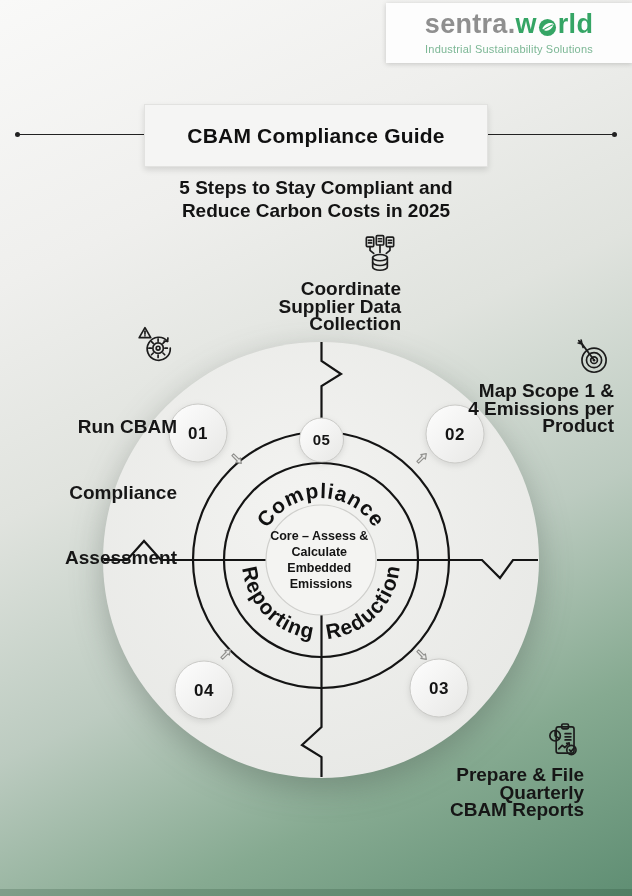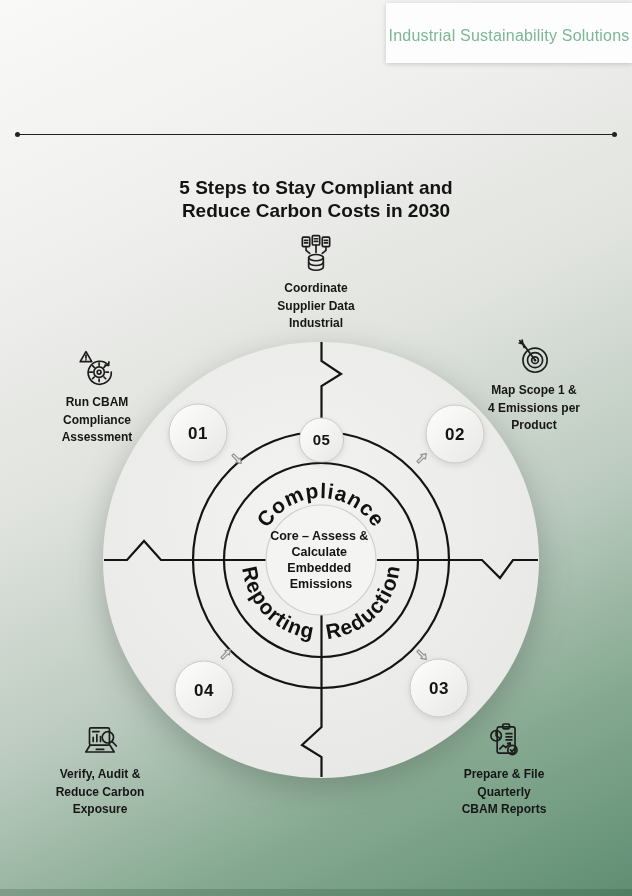--- a/index.html
+++ b/index.html
@@ -9,40 +9,40 @@
     background:linear-gradient(155deg,#f9f9f8 0%,#efefed 24%,#e0e3de 44%,#bccbc0 64%,#86aa91 82%,#5f8e73 100%);
   }
   
   .logo-box{position:absolute;top:3px;right:0;width:246px;height:60px;background:#fdfdfd;
     display:flex;flex-direction:column;align-items:center;justify-content:center;
     box-shadow:0 1px 5px rgba(0,0,0,.18);}
   .brand{font-size:27px;font-weight:700;letter-spacing:.3px;line-height:1;display:flex;align-items:center;}
   .brand .gray{color:#8f8f8f;}
   .brand .green{color:#35a565;}
   .globe{display:inline-block;width:19px;height:19px;margin:0 1px;}
-  .tagline{font-size:16px;color:#7cb795;margin-top:5px;letter-spacing:.2px;}
+  .tagline{font-size:11px;color:#7cb795;margin-top:5px;letter-spacing:.2px;}
   
   .divider{position:absolute;top:134px;left:16px;right:16px;height:0;border-top:1.6px solid #222;z-index:1;}
   .dot{position:absolute;top:-3.4px;width:5px;height:5px;border-radius:50%;background:#222;}
   .dot.l{left:-1px}.dot.r{right:-1px}
   .title-box{position:absolute;top:104px;left:50%;transform:translateX(-50%);width:342px;height:61px;
     background:#f5f5f4;border:1px solid #e2e2e0;box-shadow:0 3px 6px rgba(0,0,0,.12);
     display:flex;align-items:center;justify-content:center;
     font-size:21px;font-weight:700;color:#101010;letter-spacing:.2px;z-index:2;}
   .subtitle{position:absolute;top:176px;left:0;width:100%;text-align:center;
     font-size:19px;font-weight:700;color:#131313;line-height:23px;}
   
-  .step-label{position:absolute;display:flex;flex-direction:column;align-items:center;text-align:center;
-    color:#161616;font-weight:700;font-size:12px;line-height:17.5px;z-index:3;}
+  .step-label{position:absolute;display:flex;flex-direction:column;align-items:flex-end;text-align:center;
+    color:#161616;font-weight:700;font-size:19px;line-height:17.5px;z-index:3;}
   .step-icon{width:42px;height:42px;margin-bottom:4px;}
   .step-icon svg{width:100%;height:100%;}
   .ic{stroke:#1c1c1c;stroke-width:1.6;fill:none;stroke-linecap:round;stroke-linejoin:round;}
   .icf{fill:#1c1c1c;stroke:none;}
   .pos-top{top:234px;left:50%;transform:translateX(-50%);width:170px;}
-  .pos-left{top:348px;left:17px;width:160px;}
+  .pos-left{top:324px;left:17px;width:160px;gap:48px;}
   .pos-right{top:336px;left:454px;width:160px;}
   .pos-bl{top:720px;left:20px;width:160px;}
   .pos-br{top:720px;left:424px;width:160px;}
   
   .wheel{position:absolute;left:0;top:0;width:632px;height:896px;z-index:2;}
   .disc{fill:url(#discG);filter:drop-shadow(0 10px 16px rgba(50,60,52,.30));}
   .ring{fill:none;stroke:#141414;stroke-width:2.2;}
   .qline{fill:none;stroke:#141414;stroke-width:2.2;}
   .core{fill:#f4f4f2;stroke:#cfcfcc;stroke-width:1.2;}
   .arcLabel{font-family:"Liberation Sans",sans-serif;font-size:21px;font-weight:700;fill:#111;letter-spacing:1px;}
@@ -52,30 +52,41 @@
   .numT.small{font-size:15px;}
   .cursor{fill:#eaeae8;stroke:#8f8f8c;stroke-width:1;stroke-linejoin:round;}
   .footer-bar{position:absolute;left:0;right:0;bottom:0;height:7px;background:rgba(32,68,46,.22);z-index:4;}
 </style>
 </head>
 <body>
 
 <div class="canvas">
 
   <div class="logo-box">
+    <div class="brand">
+      <span class="gray">sentra.</span>
+        <span class="green">w</span>
+        <span class="globe"><svg viewBox="0 0 20 20">
+            <circle cx="10" cy="10" r="9" fill="#35a565"></circle>
+            <path d="M4.6,11.2 C7.8,4.6 14.2,4.2 16.6,6.6 C14.2,13.6 8.2,15.2 4.6,11.2 Z" fill="#ffffff"></path>
+            <path d="M5.5,12.5 C9,10.5 12.5,8.5 15.5,7.2" stroke="#35a565" stroke-width="1.1" fill="none"></path>
+          </svg></span>
+        <span class="green">rld</span>
+    </div>
     <div class="tagline">Industrial Sustainability Solutions</div>
   </div>
 
   <div class="divider">
     <span class="dot l"></span>
     <span class="dot r"></span>
   </div>
+  <div class="title-box">CBAM Compliance Guide</div>
   <div class="subtitle">
     <div>5 Steps to Stay Compliant and</div>
-    <div>Reduce Carbon Costs in 2030</div>
+    <div>Reduce Carbon Costs in 2025</div>
   </div>
 
   <svg class="wheel" viewBox="0 0 632 896">
     <defs>
       <radialGradient id="discG" cx="45%" cy="38%" r="75%">
         <stop offset="0%" stop-color="#f3f3f1"></stop>
           <stop offset="100%" stop-color="#e6e7e4"></stop>
       </radialGradient>
       <linearGradient id="numG" x1="0" y1="0" x2="1" y2="1">
         <stop offset="0%" stop-color="#fefefe"></stop>
@@ -148,21 +159,21 @@
         <rect class="ic" x="26" y="3" width="7" height="9" rx="1"></rect>
         <path class="ic" d="M9,6 h3 M9,8.5 h3 M18.5,4.5 h3 M18.5,7 h3 M28,6 h3 M28,8.5 h3"></path>
         <path class="ic" d="M10.5,12 v3.5 l3.5,3 M20,10.5 v7 M29.5,12 v3.5 l-3.5,3"></path>
         <ellipse class="ic" cx="20" cy="22.5" rx="7" ry="3"></ellipse>
         <path class="ic" d="M13,22.5 v9 a7,3 0 0 0 14,0 v-9"></path>
         <path class="ic" d="M13,27 a7,3 0 0 0 14,0"></path>
       </svg>
     </div>
     <div>Coordinate</div>
     <div>Supplier Data</div>
-    <div>Industrial</div>
+    <div>Collection</div>
   </div>
 
   <div class="step-label pos-left">
     <div class="step-icon">
       <svg viewBox="0 0 40 40">
         <circle class="ic" cx="22" cy="23" r="5"></circle>
         <circle class="ic" cx="22" cy="23" r="1.8"></circle>
         <path class="ic" d="M22,16.5 v-2.3 M22,29.5 v2.3 M15.5,23 h-2.3 M28.5,23 h2.3 M17.4,18.4 l-1.7,-1.7 M26.6,27.6 l1.7,1.7 M26.6,18.4 l1.7,-1.7 M17.4,27.6 l-1.7,1.7"></path>
         <path class="ic" d="M31,16.5 a11,11 0 1 0 2.6,6.5"></path>
         <path class="ic" d="M31,16.5 l-3.3,-0.3 M31,16.5 l0.4,-3.2"></path>
@@ -185,36 +196,20 @@
         <circle class="icf" cx="21" cy="23" r="1.2"></circle>
         <path class="ic" d="M9.5,7.5 L20.6,22.4"></path>
         <path class="ic" d="M9.5,7.5 l-3.6,-0.8 M9.5,7.5 l-0.8,-3.6 M9.5,7.5 l-3.1,-3.1 M9.5,7.5 l1.1,3.4"></path>
       </svg>
     </div>
     <div>Map Scope 1 &amp;</div>
     <div>4 Emissions per</div>
     <div>Product</div>
   </div>
 
-  <div class="step-label pos-bl">
-    <div class="step-icon">
-      <svg viewBox="0 0 40 40">
-        <rect class="ic" x="10" y="7.5" width="19" height="16.5" rx="1.5"></rect>
-        <path class="ic" d="M13,11 h6"></path>
-        <path class="ic" d="M13.5,20.5 v-4 M17,20.5 v-6.5 M20.5,20.5 v-4.8"></path>
-        <path class="ic" d="M10.5,24 l-4,6.5 h27 l-4,-6.5"></path>
-        <path class="ic" d="M16.5,28 h7"></path>
-        <circle class="ic" cx="27.5" cy="16.5" r="5.4"></circle>
-        <path class="ic" d="M31.4,20.4 l4.2,4.4"></path>
-      </svg>
-    </div>
-    <div>Verify, Audit &amp;</div>
-    <div>Reduce Carbon</div>
-    <div>Exposure</div>
-  </div>
 
   <div class="step-label pos-br">
     <div class="step-icon">
       <svg viewBox="0 0 40 40">
         <rect class="ic" x="13.5" y="6.5" width="17" height="25" rx="2"></rect>
         <rect class="ic" x="18.8" y="3.8" width="6.4" height="4.6" rx="1.2"></rect>
         <path class="ic" d="M22,13 h5.5 M22,16 h5.5 M22,19 h5.5"></path>
         <circle class="ic" cx="12.5" cy="15" r="5"></circle>
         <path class="ic" d="M12.5,15 v-5 M12.5,15 l4.2,2.7"></path>
         <path class="ic" d="M16,27.5 l3.3,-3.3 2.5,2 4,-4.3"></path>

